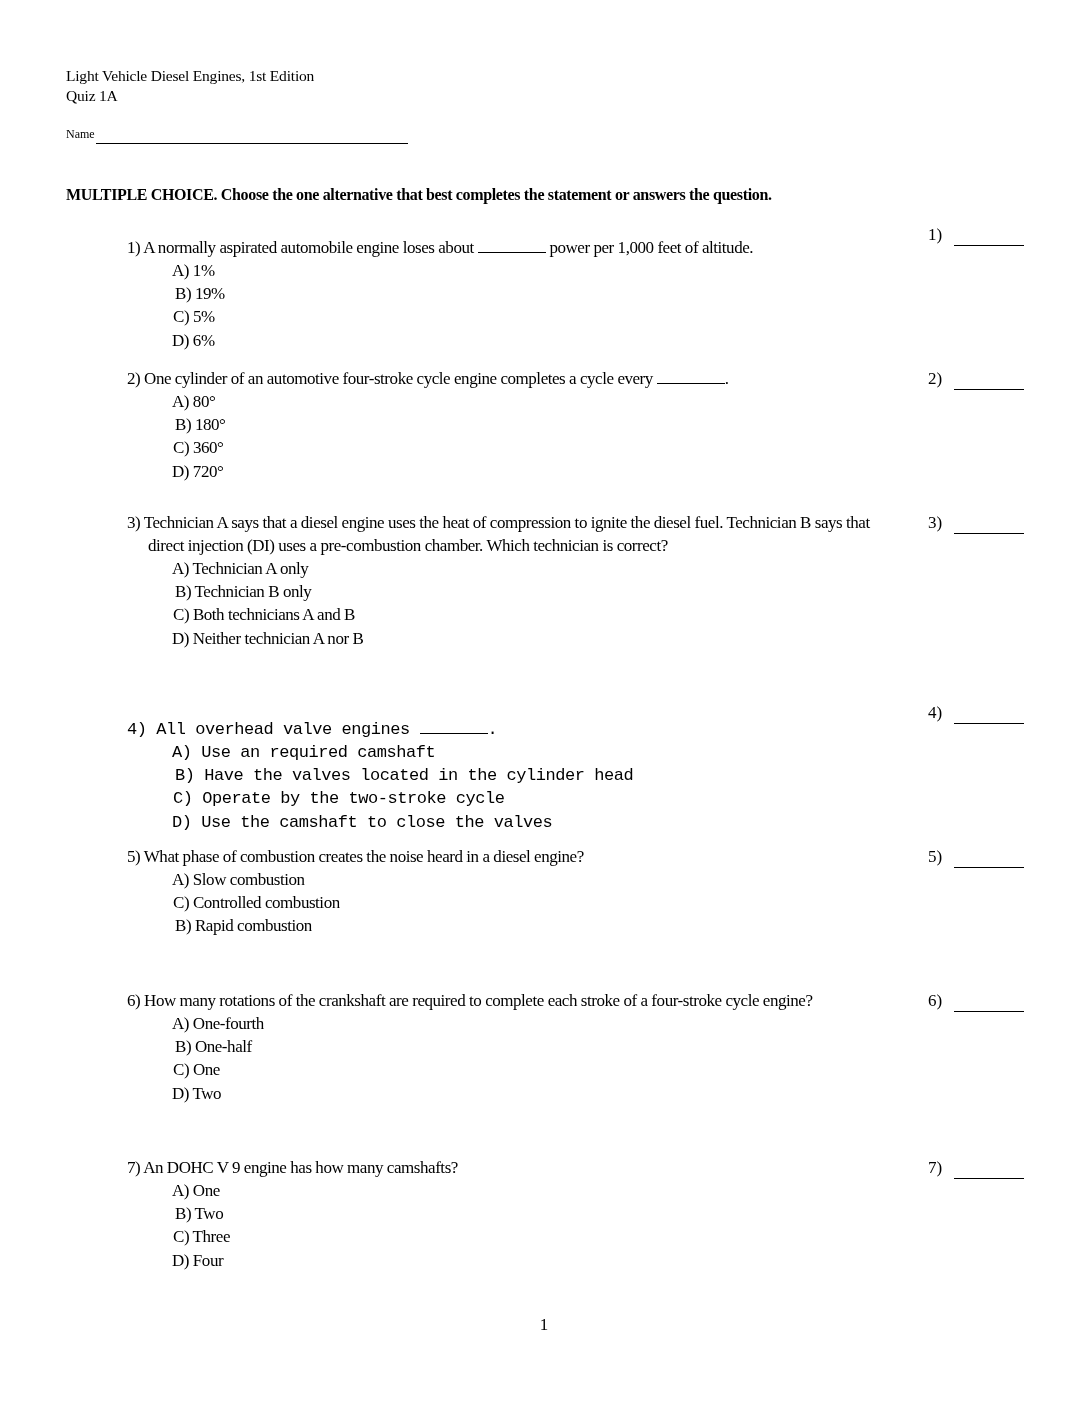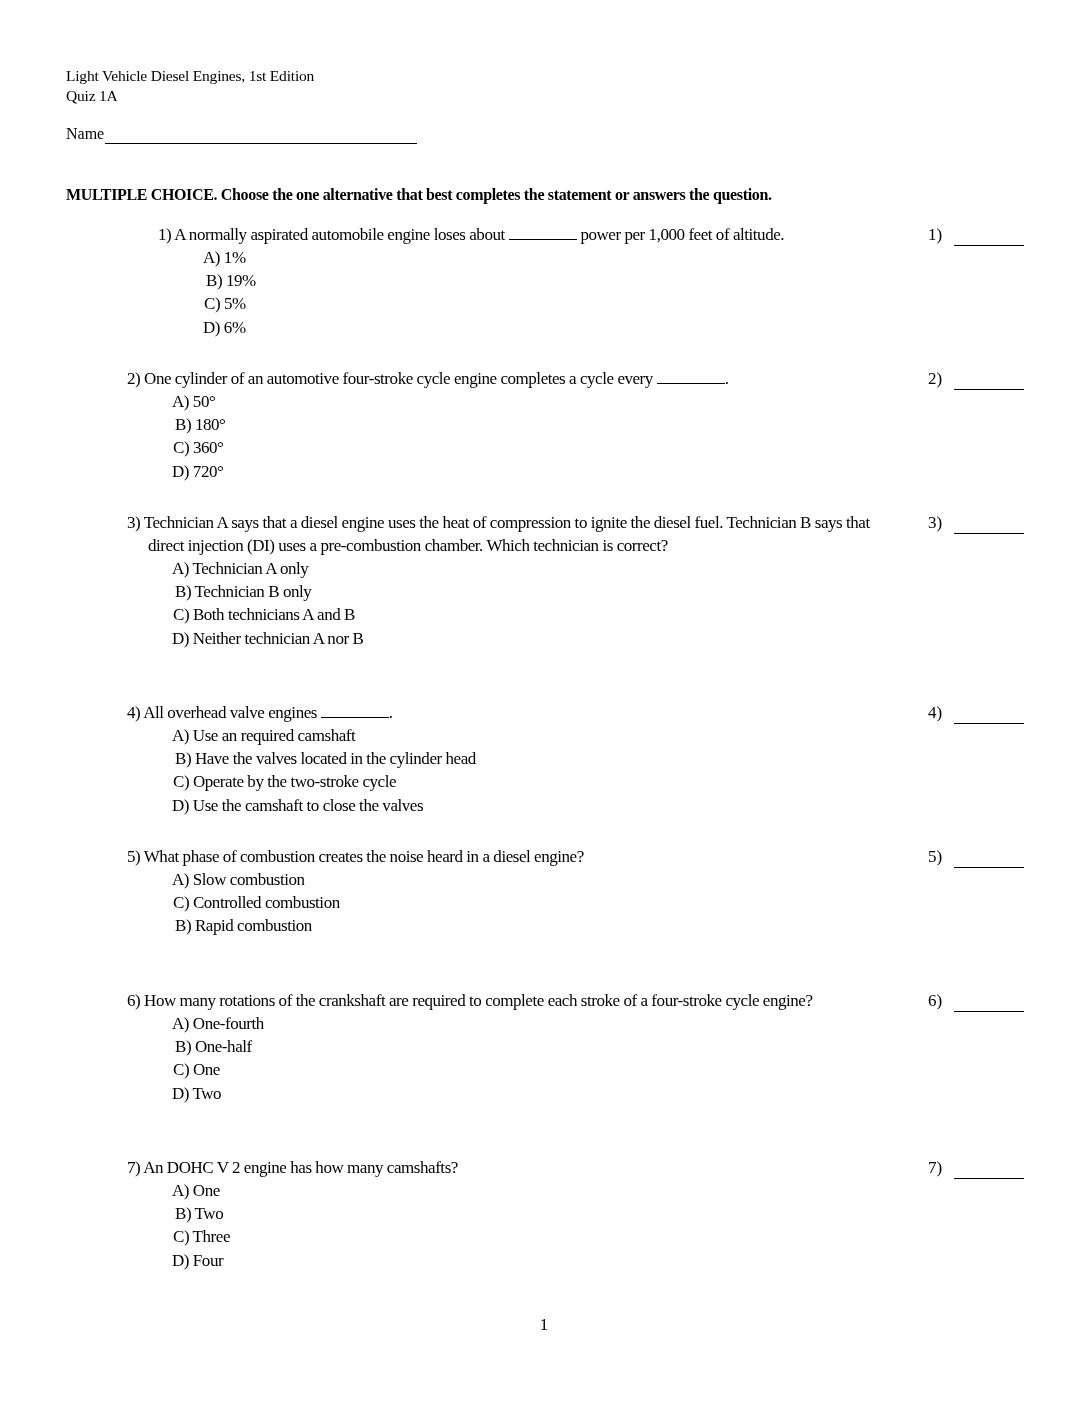--- a/index.html
+++ b/index.html
@@ -25,21 +25,21 @@
       position: absolute;
       left: 66px;
       font-size: 15.5px;
       line-height: 20px;
       letter-spacing: -0.2px;
     }
     .name-row {
       position: absolute;
       left: 66px;
       top: 124px;
-      font-size: 16px;
+      font-size: 12px;
       line-height: 20px;
       display: flex;
       align-items: flex-end;
     }
     .name-line {
       display: inline-block;
       width: 312px;
       border-bottom: 1px solid #000;
       height: 18px;
       margin-left: 1px;
@@ -114,35 +114,35 @@
   <div class="header-line" style="top:66px;">Light Vehicle Diesel Engines, 1st Edition</div>
   <div class="header-line" style="top:86px;">Quiz 1A</div>
 
   <div class="name-row">
     <span>Name</span>
     <span class="name-line"></span>
   </div>
 
   <div class="instructions">MULTIPLE CHOICE.  Choose the one alternative that best completes the statement or answers the question.</div>
 
-  <div class="question" style="top:223px;margin-left:31px;">
+  <div class="question" style="top:236px;">
     <span class="q-stem"><span>1)</span> <span>A normally aspirated automobile engine loses about</span> <span class="blank"></span> <span>power per 1,000 feet of altitude.</span></span>
     <span class="choice">A) 1%</span>
     <span class="choice b">B) 19%</span>
     <span class="choice c">C) 5%</span>
     <span class="choice">D) 6%</span>
   </div>
   <div class="answer-slot" style="top:223px;">
     <span>1)</span>
     <span class="answer-line"></span>
   </div>
 
   <div class="question" style="top:367px;">
     <span class="q-stem"><span>2)</span> <span>One cylinder of an automotive four-stroke cycle engine completes a cycle every</span> <span class="blank"></span><span>.</span></span>
-    <span class="choice">A) 50°</span>
+    <span class="choice">A) 80°</span>
     <span class="choice b">B) 180°</span>
     <span class="choice c">C) 360°</span>
     <span class="choice">D) 720°</span>
   </div>
   <div class="answer-slot" style="top:367px;">
     <span>2)</span>
     <span class="answer-line"></span>
   </div>
 
   <div class="question" style="top:511px; width:775px;">
@@ -150,21 +150,21 @@
     <span class="choice">A) Technician A only</span>
     <span class="choice b">B) Technician B only</span>
     <span class="choice c">C) Both technicians A and B</span>
     <span class="choice">D) Neither technician A nor B</span>
   </div>
   <div class="answer-slot" style="top:511px;">
     <span>3)</span>
     <span class="answer-line"></span>
   </div>
 
-  <div class="question" style="top:701px;">
+  <div class="question" style="top:718px;font-family:Liberation Mono, monospace;">
     <span class="q-stem"><span>4)</span> <span>All overhead valve engines</span> <span class="blank"></span><span>.</span></span>
     <span class="choice">A) Use an required camshaft</span>
     <span class="choice b">B) Have the valves located in the cylinder head</span>
     <span class="choice c">C) Operate by the two-stroke cycle</span>
     <span class="choice">D) Use the camshaft to close the valves</span>
   </div>
   <div class="answer-slot" style="top:701px;">
     <span>4)</span>
     <span class="answer-line"></span>
   </div>
@@ -186,21 +186,21 @@
     <span class="choice b">B) One-half</span>
     <span class="choice c">C) One</span>
     <span class="choice">D) Two</span>
   </div>
   <div class="answer-slot" style="top:989px;">
     <span>6)</span>
     <span class="answer-line"></span>
   </div>
 
   <div class="question" style="top:1156px;">
-    <span class="q-stem"><span>7)</span> <span>An DOHC V 2 engine has how many camshafts?</span></span>
+    <span class="q-stem"><span>7)</span> <span>An DOHC V 9 engine has how many camshafts?</span></span>
     <span class="choice">A) One</span>
     <span class="choice b">B) Two</span>
     <span class="choice c">C) Three</span>
     <span class="choice">D) Four</span>
   </div>
   <div class="answer-slot" style="top:1156px;">
     <span>7)</span>
     <span class="answer-line"></span>
   </div>
 

